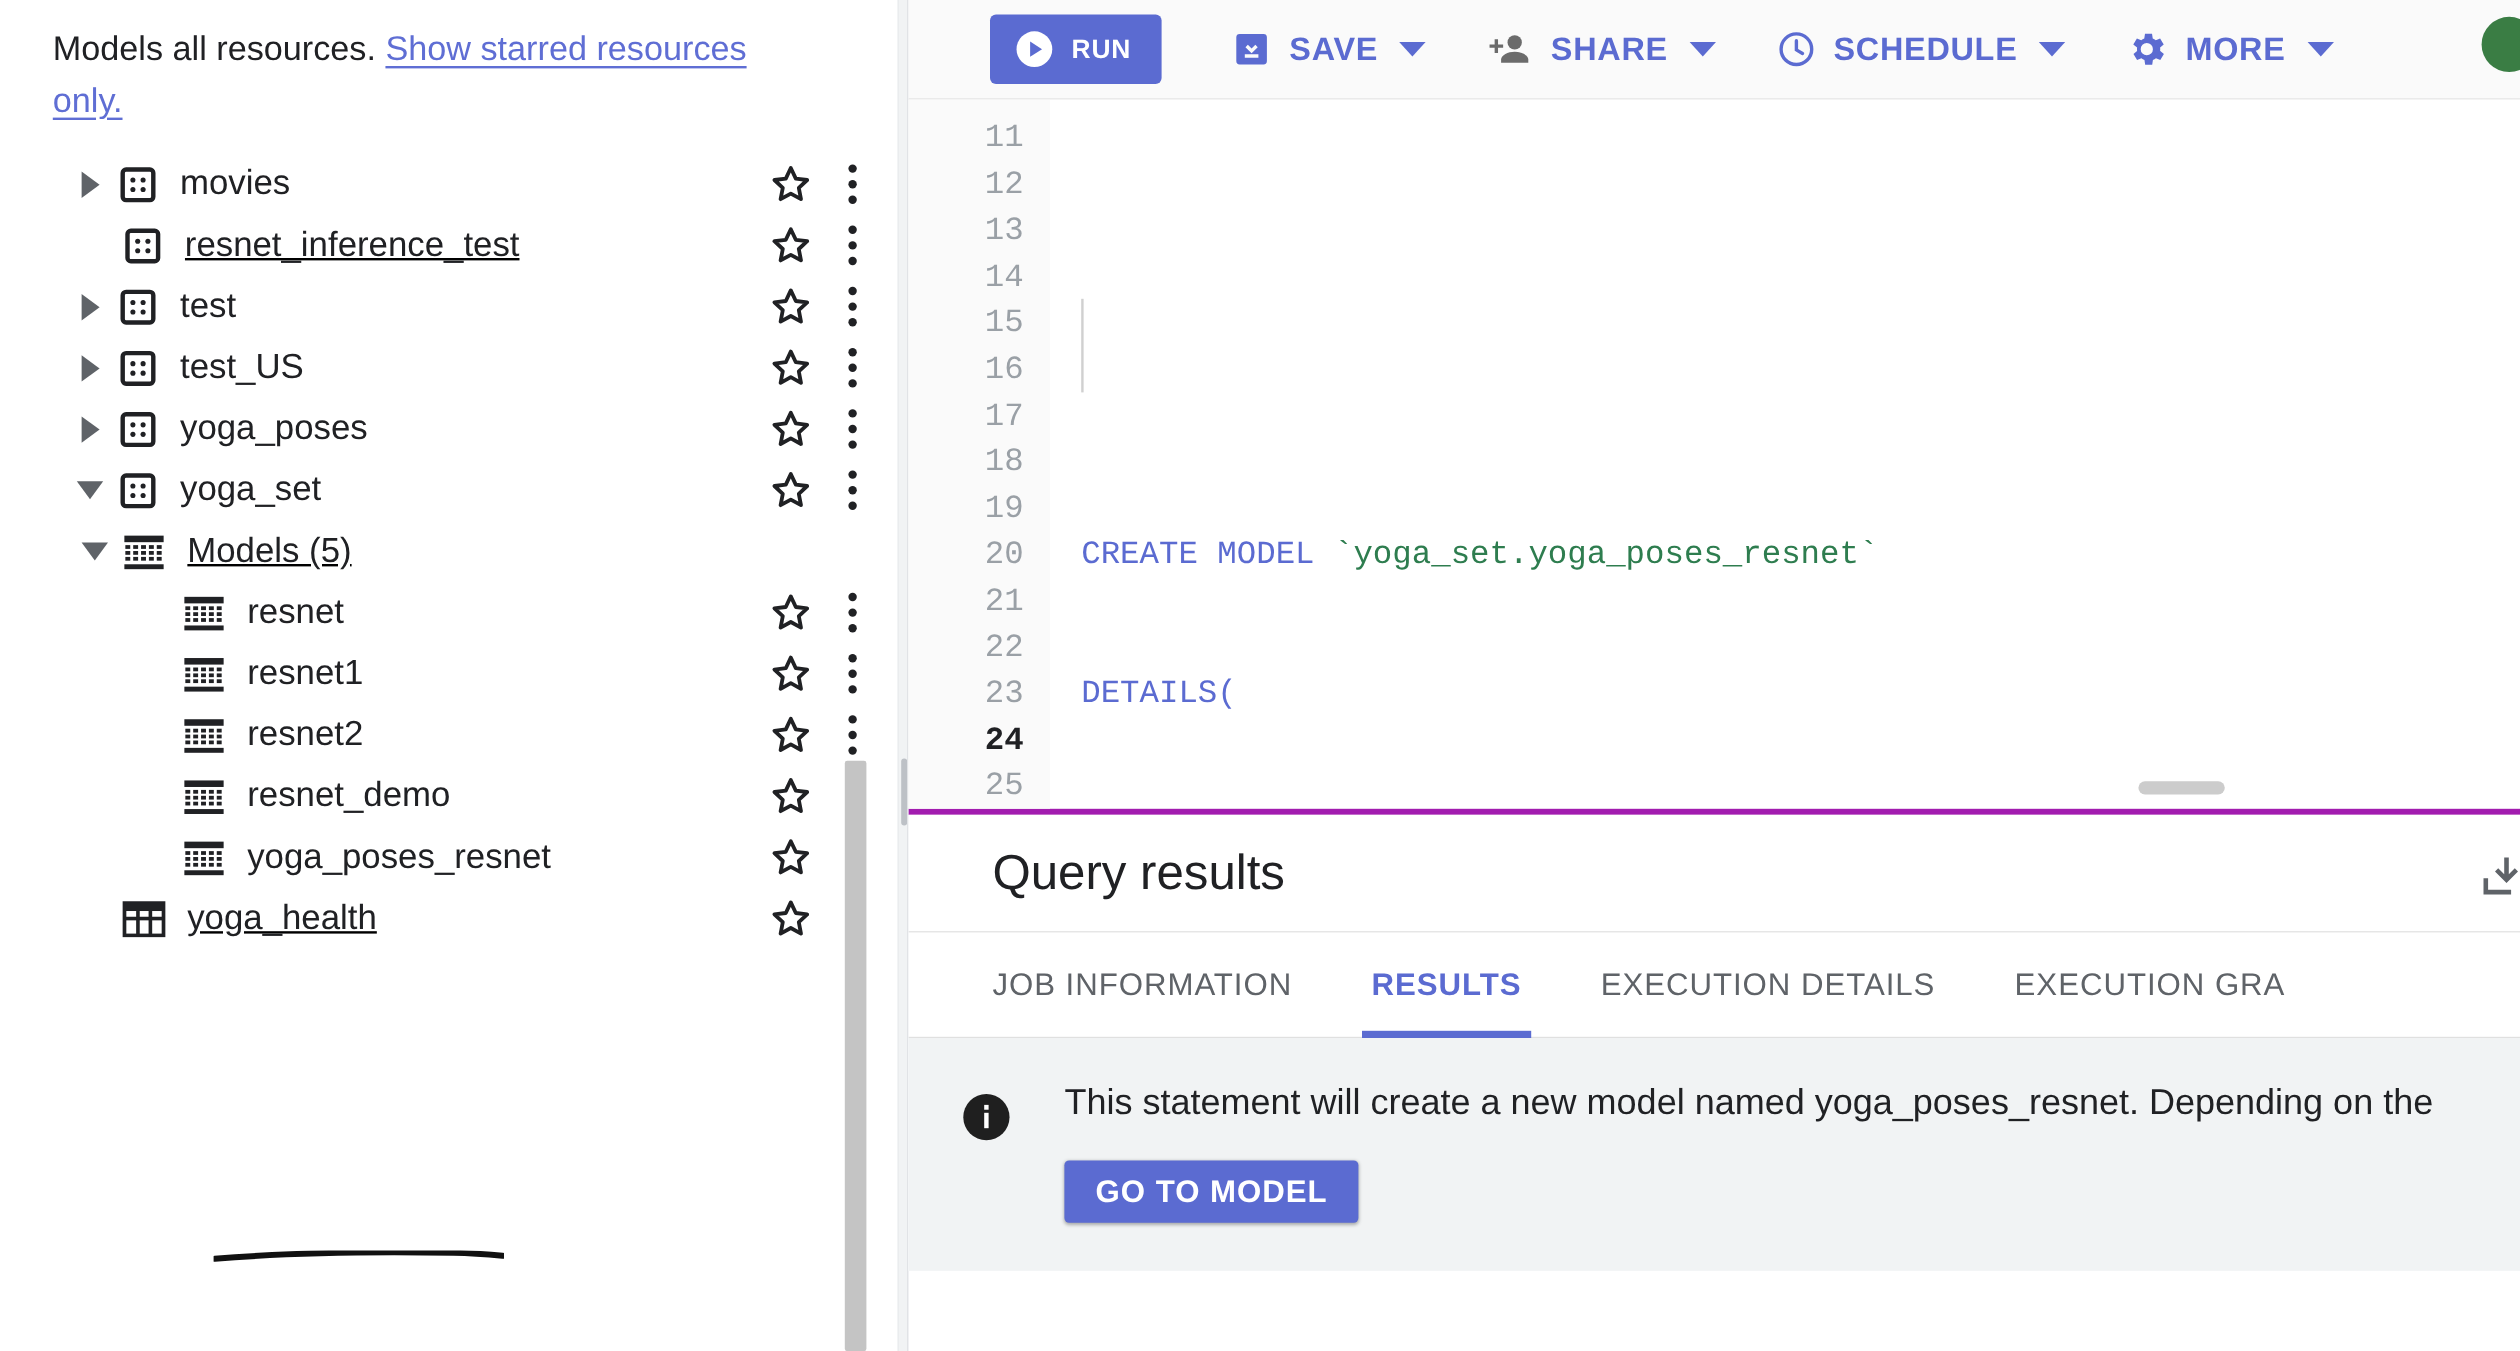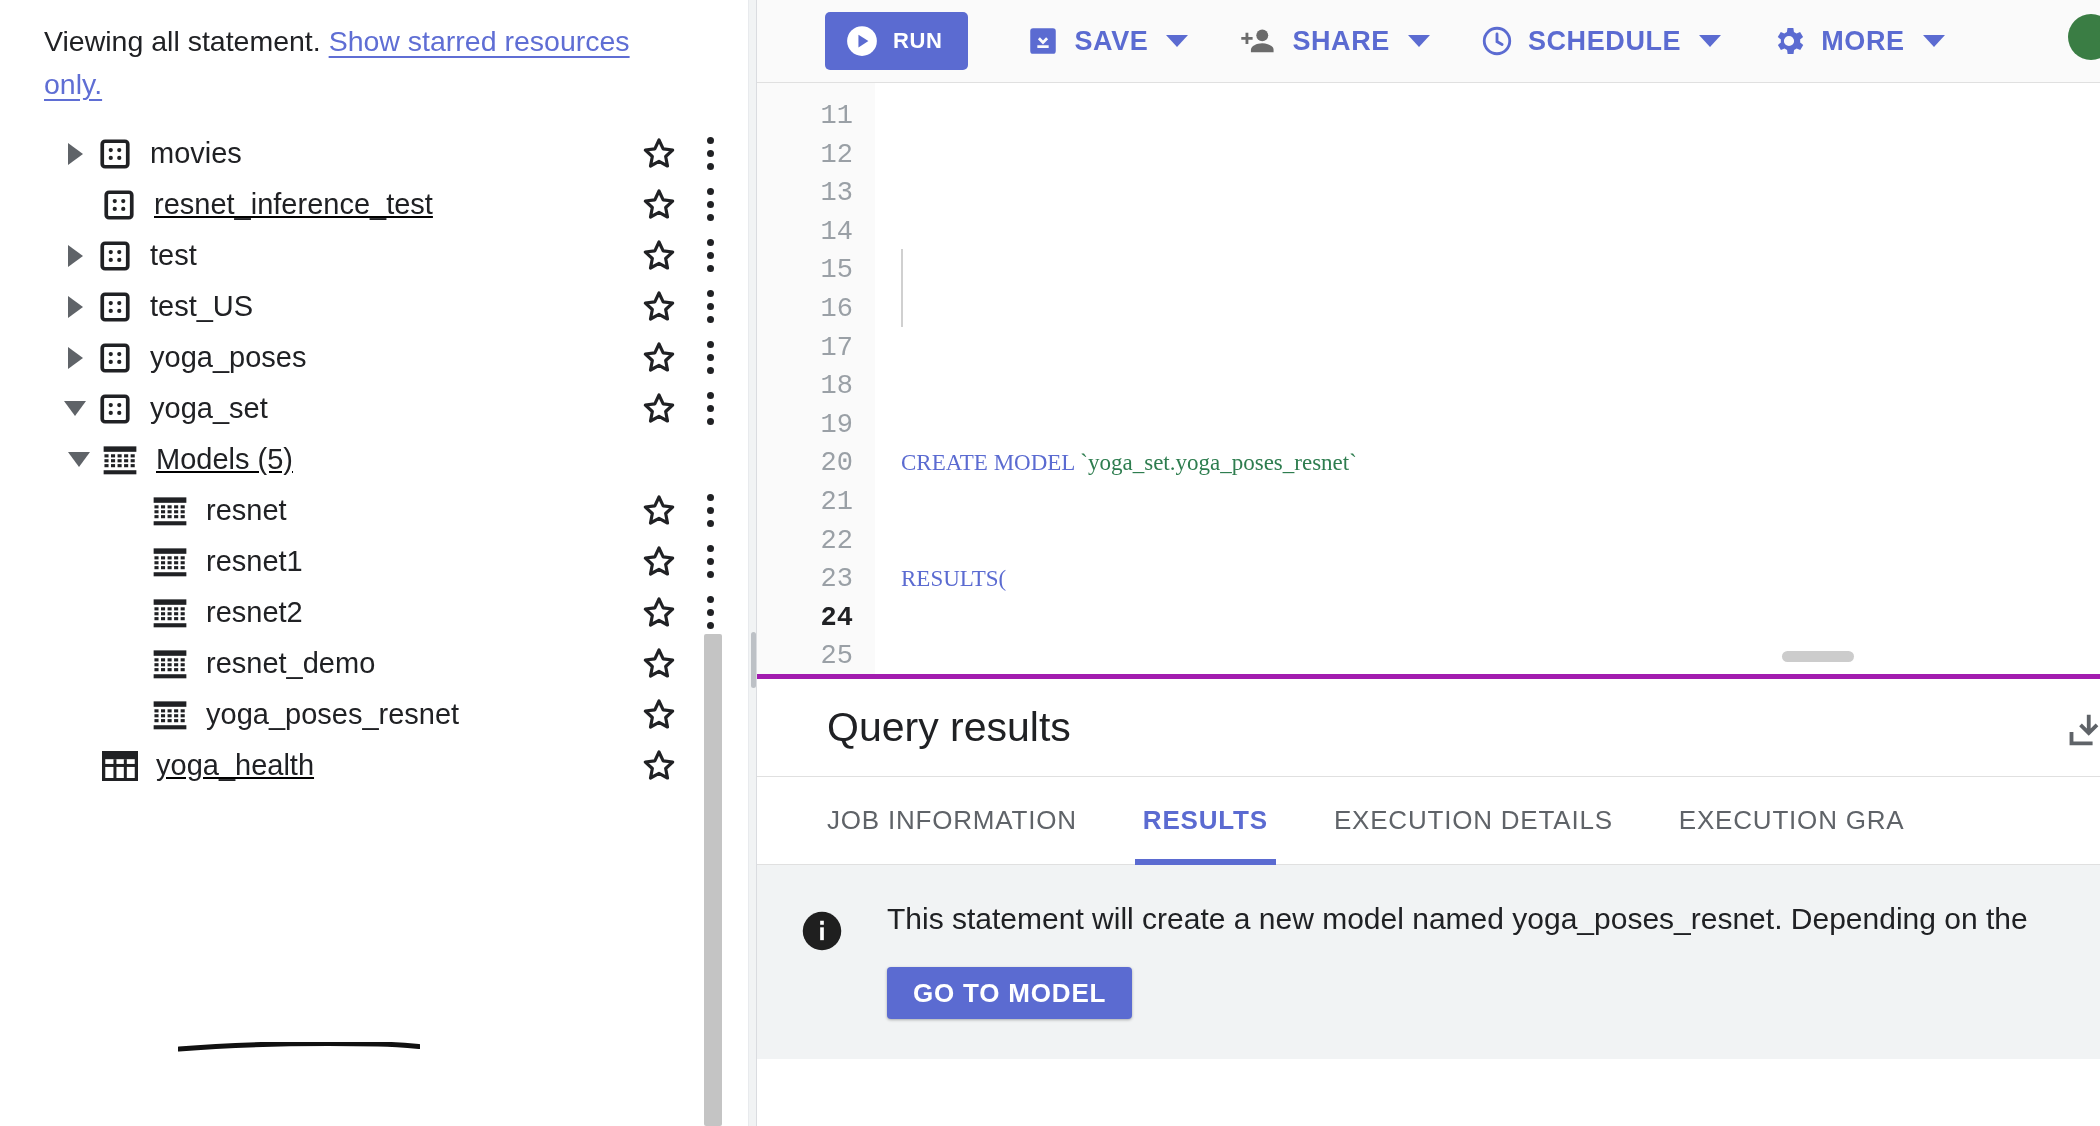--- a/index.html
+++ b/index.html
@@ -215,22 +215,22 @@
     font-size: 27px;
     line-height: 38.6px;
     color: #9aa0a6;
   }
   .gutter .ln.active { color: #202124; font-weight: bold; }
   .code-area {
     flex: 1 1 auto;
     position: relative;
     padding-top: 14px;
     padding-left: 26px;
-    font-family: Liberation Serif, serif;
-    font-size: 23px;
+    font-family: Liberation Mono, monospace;
+    font-size: 27px;
     line-height: 38.6px;
     white-space: pre;
   }
   .indent-guide {
     position: absolute;
     left: 26px; top: 166px;
     width: 2px; height: 78px;
     background: #d0d0d0;
   }
   .tok-kw { color: #5b6bd1; }
@@ -307,21 +307,21 @@
 </style>
 </head>
 <body>
 
 <div id="app">
 
   <div id="left-panel">
 
 
     <div class="viewing-line">
-      <span>Viewing all statement.</span>
+      <span>Models all resources.</span>
       <a href="#">Show starred resources only.</a>
     </div>
 
     <div id="tree">
         <div class="tree-row ind-0">
           <div class="twisty">
             <span class="tri"></span>
           </div>
           <span class="row-icon">
             <svg width="34" height="34" viewBox="0 0 24 24">
@@ -808,21 +808,21 @@
           <div class="ln">21</div>
           <div class="ln">22</div>
           <div class="ln">23</div>
           <div class="ln active">24</div>
           <div class="ln">25</div>
         </div>
       <div class="code-area">
         <div class="indent-guide"></div>
         <div style="height:154.4px"></div>
         <div><span class="tok-kw">CREATE MODEL</span><span class="tok-plain"> </span><span class="tok-str">`yoga_set.yoga_poses_resnet`</span></div>
-        <div><span class="tok-kw">RESULTS(</span></div>
+        <div><span class="tok-kw">DETAILS(</span></div>
         <div></div>
         
       </div>
       <div class="editor-grip"></div>
     </div>
 
     <div id="results">
       <div class="results-head">
         <div class="results-title">Query results</div>
         <span class="download-icon">

